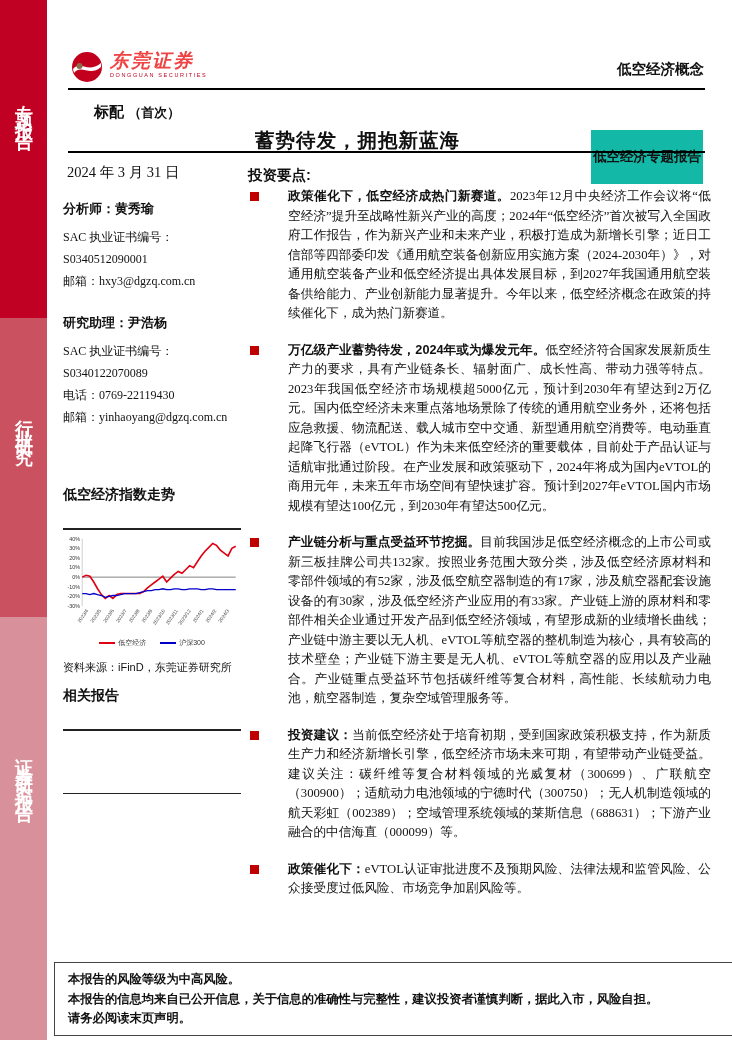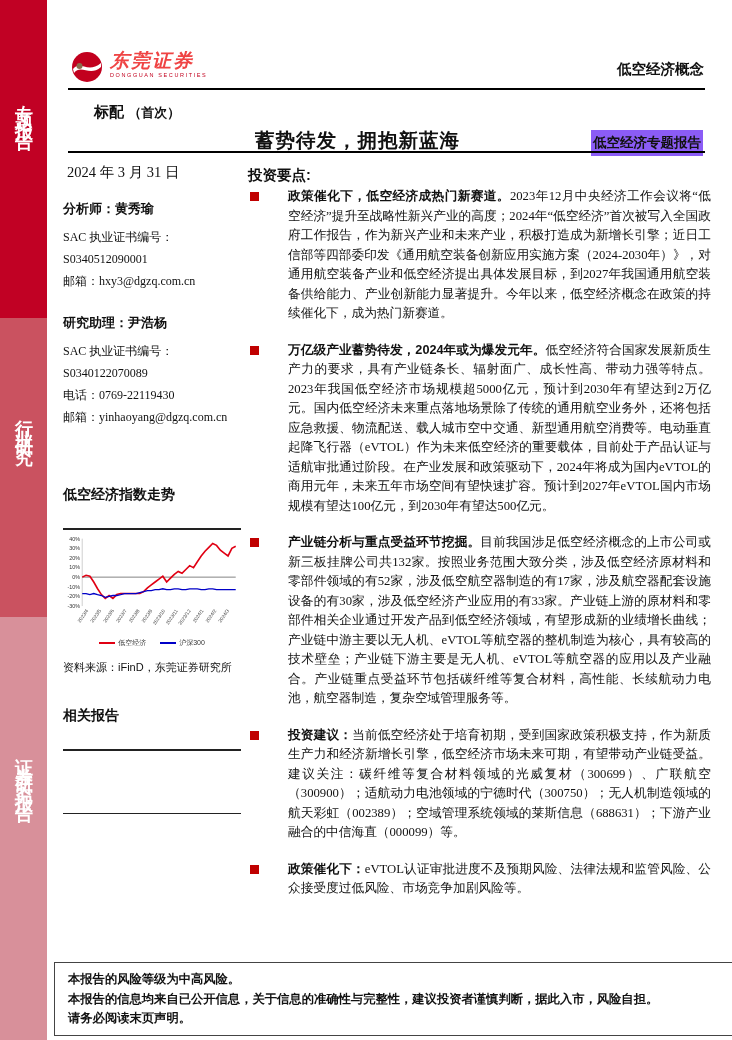--- a/index.html
+++ b/index.html
@@ -21,35 +21,35 @@
   .brand{color:#ef4444;font-size:19px;font-weight:bold;font-style:italic;letter-spacing:2px;line-height:22px;}
   .brand-sub{color:#c2001e;font-size:5.5px;letter-spacing:1.6px;line-height:7px;}
   .hdr-cat{position:absolute;right:28px;top:60px;font-size:14.5px;font-weight:bold;}
   .rule{position:absolute;background:#000;}
   .rule1{left:68px;top:88px;width:637px;height:2px;}
   .rule2{left:68px;top:151px;width:637px;height:1.5px;}
   .rating{position:absolute;left:94px;top:103px;font-size:15px;font-weight:bold;}
   .rating small{font-size:13px;font-weight:bold;}
   .doc-title{position:absolute;left:255px;top:97px;font-size:19.5px;font-weight:bold;letter-spacing:1px;margin-top:30px;}
   .report-tag{position:absolute;right:29px;top:130px;font-size:13.5px;font-weight:bold;
-              background:#8b5cf6;padding:4px 2px;}
+              background:#14b8a6;padding:18px 2px;}
   .date{position:absolute;left:67px;top:163px;font-size:14.5px;font-family:"Liberation Serif","DejaVu Serif",serif;}
   
   .leftcol{position:absolute;left:63px;top:200px;width:178px;font-size:12px;}
   .an-title{font-weight:bold;font-size:13px;margin-bottom:8px;}
   .info-line{line-height:22px;font-family:"Liberation Serif","DejaVu Serif",serif;}
   .blk2{margin-top:22px;}
   .sec-h{font-weight:bold;font-size:14px;border-bottom:2px solid #222;padding-bottom:24px;}
   .chart-h{margin-top:58px;}
   .chart-wrap{margin-top:4px;}
   .legend{display:flex;justify-content:center;gap:14px;margin-top:1px;}
   .legend-item{display:flex;align-items:center;gap:3px;font-size:7px;color:#333;}
   .legend-swatch{display:inline-block;width:16px;height:2px;}
   .src{margin-top:12px;font-size:11px;}
-  .rel-h{margin-top:32px;}
+  .rel-h{margin-top:12px;}
   .rel-rule{margin-top:62px;border-bottom:1.5px solid #222;}
   
   .sec-title{position:absolute;left:248px;top:166px;font-size:14.5px;font-weight:bold;}
   .bullets{position:absolute;left:250px;top:187px;width:461px;list-style:none;margin:0;padding:0;}
   .bullet{display:flex;margin-bottom:17px;}
   .bullet .sq{flex:0 0 9px;width:9px;height:9px;background:#c00000;margin-top:5px;}
   .bullet p{margin:0 0 0 29px;font-size:12.7px;line-height:19.5px;text-align:justify;
             font-family:"Liberation Serif","DejaVu Serif",serif;}
   .bullet .lead{font-weight:bold;font-family:"Liberation Sans","DejaVu Sans",sans-serif;}
   

